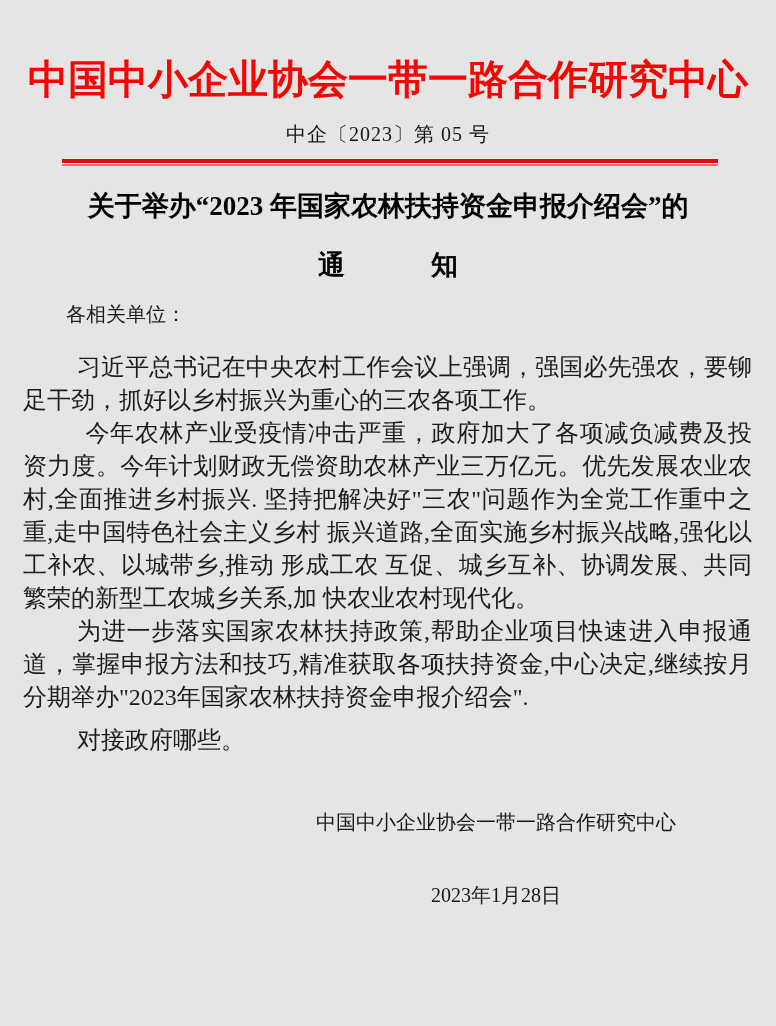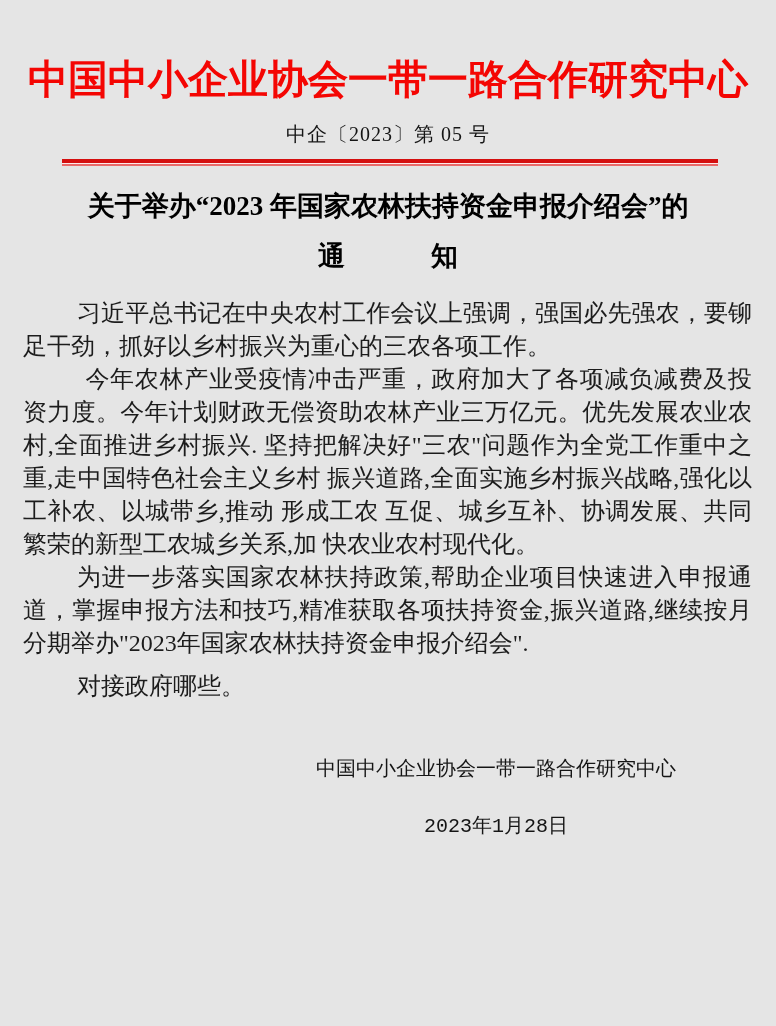--- a/index.html
+++ b/index.html
@@ -45,21 +45,21 @@
   }
   .title {
     margin-top: 23px;
     text-align: center;
     font-size: 27px;
     font-weight: bold;
     color: #000000;
     line-height: 1.3;
   }
   .title-line2 {
-    margin-top: 14px;
+    margin-top: 23px;
     text-align: center;
     font-size: 27px;
     font-weight: bold;
     color: #000000;
   }
   .title-gap {
     display: inline-block;
     width: 86px;
   }
   .salutation {
@@ -87,48 +87,48 @@
   .signature-block {
     margin-top: 52px;
     margin-left: auto;
     margin-right: 0;
     width: 560px;
     text-align: center;
     font-size: 20px;
     color: #151515;
   }
   .signature-date {
-    margin-top: 30px;
-    font-family: Liberation Mono, monospace;
+    margin-top: 46px;
   }
 </style>
 </head>
 <body>
 
 <div class="page">
 
   <div class="letterhead">中国中小企业协会一带一路合作研究中心</div>
 
   <div class="doc-number">中企〔2023〕第 05 号</div>
 
   <div class="red-rule"></div>
 
   <div class="title">关于举办“2023 年国家农林扶持资金申报介绍会”的</div>
 
   <div class="title-line2">
     <span>通</span><span class="title-gap"></span><span>知</span>
   </div>
 
+  <div class="salutation">各相关单位：</div>
 
   <p class="body-para p-first">习近平总书记在中央农村工作会议上强调，强国必先强农，要铆足干劲，抓好以乡村振兴为重心的三农各项工作。</p>
 
   <p class="body-para p-deep-indent">今年农林产业受疫情冲击严重，政府加大了各项减负减费及投资力度。今年计划财政无偿资助农林产业三万亿元。优先发展农业农村,全面推进乡村振兴. 坚持把解决好"三农"问题作为全党工作重中之重,走中国特色社会主义乡村 振兴道路,全面实施乡村振兴战略,强化以工补农、以城带乡,推动 形成工农 互促、城乡互补、协调发展、共同繁荣的新型工农城乡关系,加 快农业农村现代化。</p>
 
 
-  <p class="body-para">为进一步落实国家农林扶持政策,帮助企业项目快速进入申报通道，掌握申报方法和技巧,精准获取各项扶持资金,振兴道路,继续按月分期举办"2023年国家农林扶持资金申报介绍会".</p>
+  <p class="body-para">为进一步落实国家农林扶持政策,帮助企业项目快速进入申报通道，掌握申报方法和技巧,精准获取各项扶持资金,中心决定,继续按月分期举办"2023年国家农林扶持资金申报介绍会".</p>
 
 
   <p class="body-para closing">对接政府哪些。</p>
 
   <div class="signature-block">
     <div class="signature-org">中国中小企业协会一带一路合作研究中心</div>
     <div class="signature-date">2023年1月28日</div>
   </div>
 
 </div>

